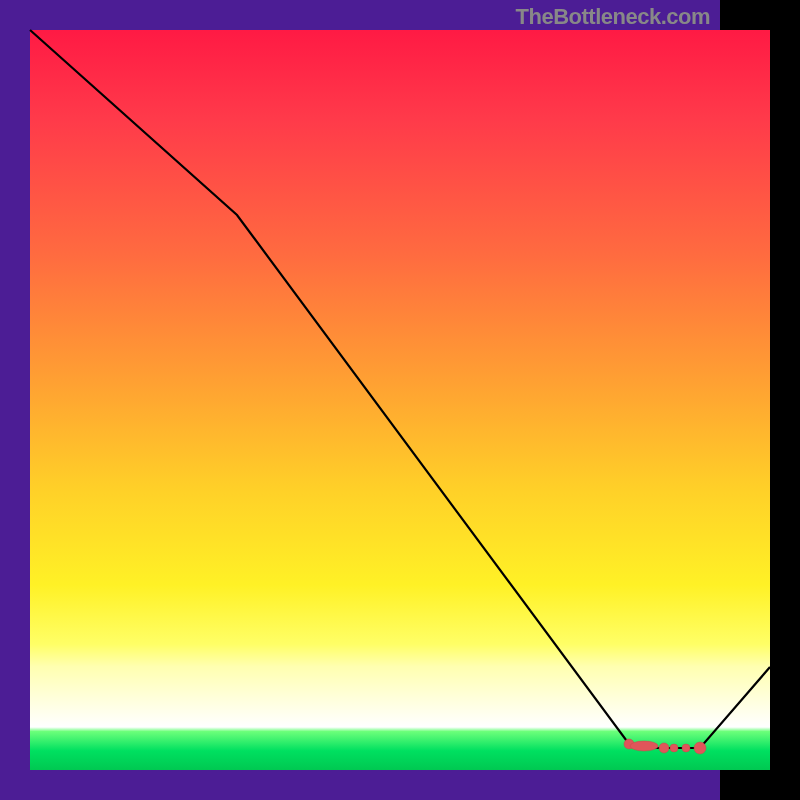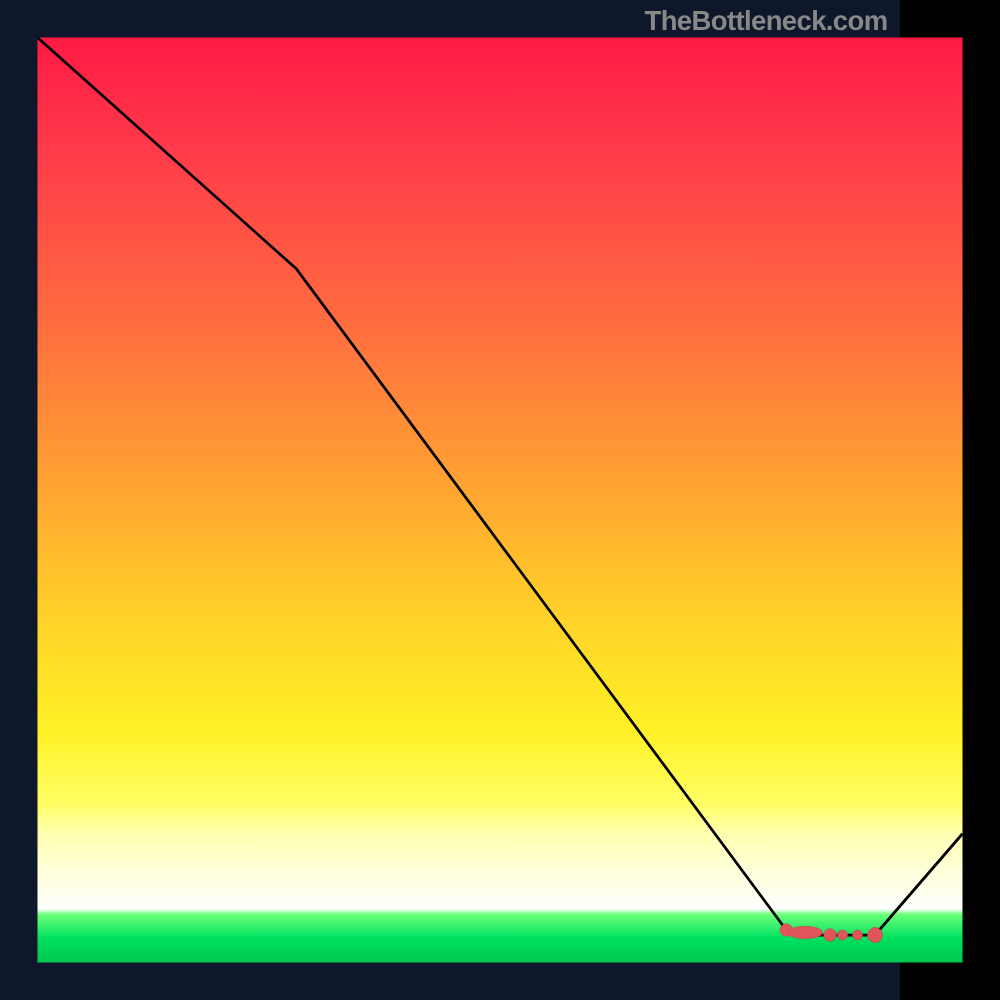--- a/index.html
+++ b/index.html
@@ -8,21 +8,21 @@
     background: #000;
     width: 800px;
     height: 800px;
     overflow: hidden;
     font-family: Arial, Helvetica, sans-serif;
   }
   .frame {
     position: relative;
     width: 720px;
     height: 800px;
-    background: #0f172a;
+    background: #4c1d95;
   }
   .attribution {
     position: absolute;
     top: 4px;
     right: 10px;
     color: #888;
     font-size: 22px;
     font-weight: bold;
     letter-spacing: -0.5px;
   }

